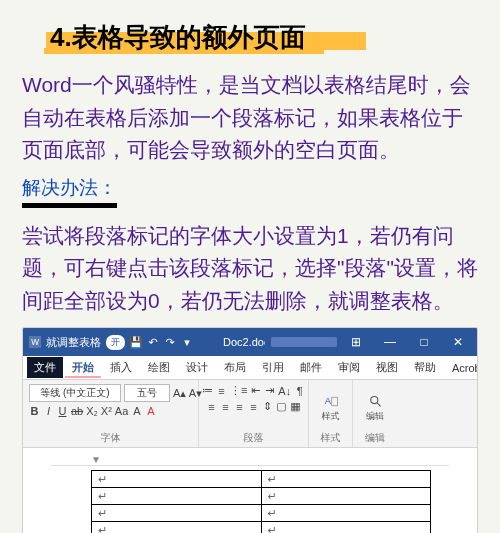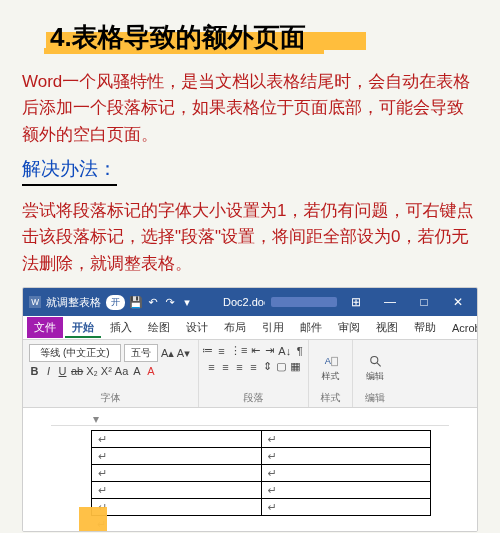--- a/index.html
+++ b/index.html
@@ -27,29 +27,29 @@
     z-index: -1;
   }
   .heading-hl2 {
     position: absolute;
     left: -6px; top: 30px; width: 280px; height: 6px;
     background: #ffbe3d;
     z-index: -1;
   }
   .para {
     margin-top: 12px;
-    font-size: 17px;
+    font-size: 21px;
     line-height: 1.55;
-    color: #b91c1c;
+    color: #4c1d95;
   }
   .solve {
     margin-top: 8px;
     font-size: 19px;
     color: #0f4bbd;
-    border-bottom: 2px solid #000000;
+    border-bottom: 5px solid #000000;
     display: inline-block;
     padding-bottom: 2px;
   }
   .app {
     margin-top: 10px;
     border: 1px solid #cfcfcf;
     border-radius: 2px;
     background: #fff;
     overflow: hidden;
   }
@@ -76,22 +76,22 @@
     border-bottom:1px solid #d4d4d4;
     height:24px;
     display:flex;
     align-items:center;
     font-size:11px;
     color:#333;
     padding:0 4px;
     gap:2px;
   }
   .menu-item { padding:3px 7px; white-space:nowrap; }
-  .menu-file { background:#a21caf; color:#fff; }
-  .menu-active { border-bottom:2px solid #15803d; color:#2b579a; font-weight:600; padding-bottom:1px;}
+  .menu-file { background:#0f172a; color:#fff; }
+  .menu-active { border-bottom:2px solid #fca5a5; color:#2b579a; font-weight:600; padding-bottom:1px;}
   .menu-spacer{flex:1}
   .ribbon {
     background:#f3f3f3;
     border-bottom:1px solid #d4d4d4;
     height:68px;
     display:flex;
     font-size:10px;
     color:#666;
   }
   .rgroup {
@@ -181,21 +181,21 @@
 
     <span class="menu-spacer"></span>
 
   </div>
 
   <div class="ribbon">
     <div class="rgroup" style="width:176px">
       <div class="rg-body" style="flex-direction:column; align-items:flex-start; gap:3px; width:100%;">
         <div class="frow">
           <span class="fontbox" style="width:92px">等线 (中文正文)</span>
-          <span class="fontbox" style="width:34px">五号</span>
+          <span class="fontbox" style="width:46px">五号</span>
           <span>A▴</span>
           <span>A▾</span>
         </div>
         <div class="frow">
           <span style="font-weight:700">B</span>
           <span style="font-style:italic">I</span>
           <span style="text-decoration:underline">U</span>
           <span style="text-decoration:line-through">ab</span>
           <span>X₂</span>
           <span>X²</span>

